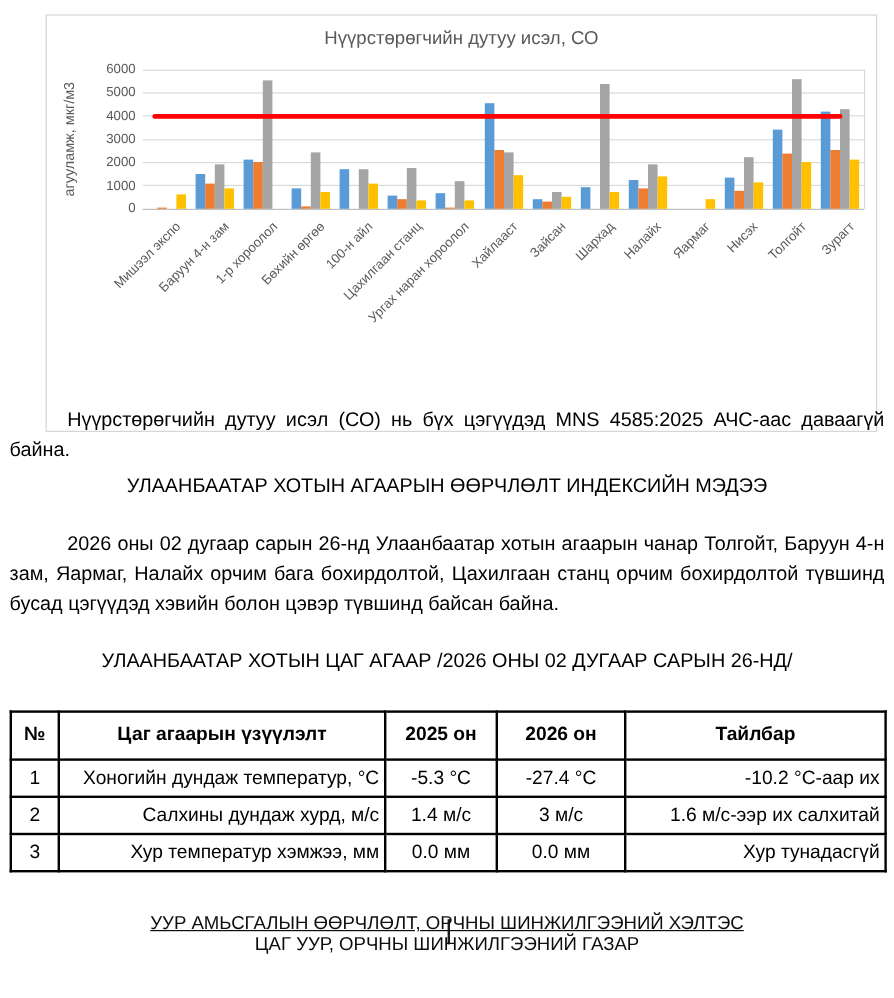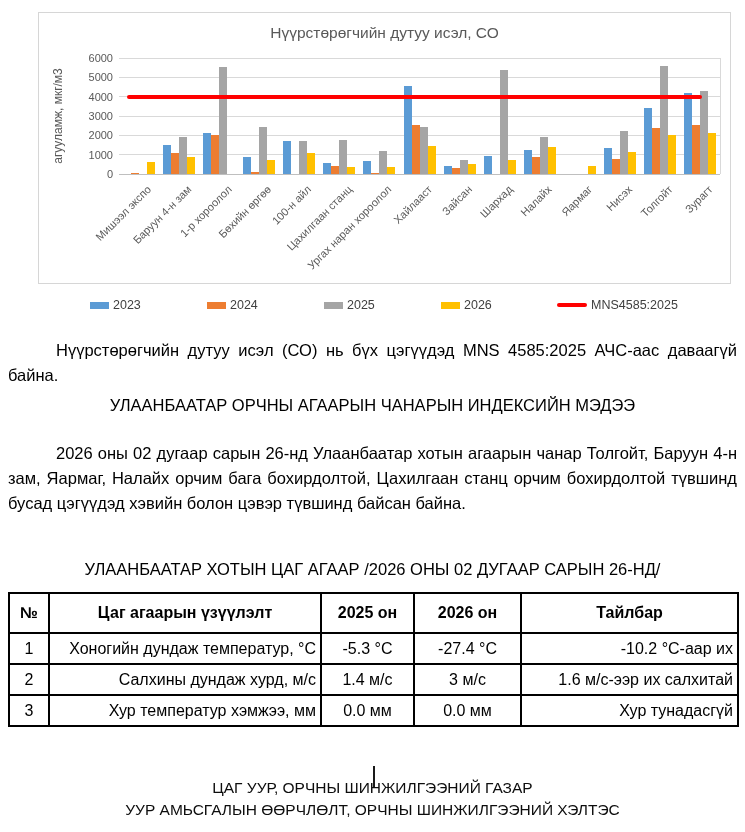--- a/index.html
+++ b/index.html
@@ -2,21 +2,21 @@
 <html><head>
 <meta charset="utf-8">
 <style>
   html,body{margin:0;padding:0;}
   body{
     width:745px;height:832px;background:#ffffff;position:relative;
     font-family:"Liberation Sans",sans-serif;color:#000;overflow:hidden;
   }
   
   .chart-box{
-    position:absolute;left:38px;top:12px;width:693px;height:272px;
+    position:absolute;left:38px;top:12px;width:693px;height:348px;
     background:#fff;border:1px solid #d6d6d6;box-sizing:border-box;
   }
   .chart-title{
     position:absolute;top:11px;left:0;width:100%;text-align:center;
     font-size:15.5px;color:#595959;
   }
   .plot{
     position:absolute;left:80px;top:45px;width:601px;height:116px;
   }
   .gridline{position:absolute;left:0;right:0;height:1px;background:#d9d9d9;}
@@ -145,48 +145,26 @@
       <div class="bar" style="left: 540.9px; width: 8px; top: 7.73333px; height: 108.267px; background: rgb(165, 165, 165);"></div>
       <div class="bar" style="left: 548.9px; width: 8px; top: 77.3333px; height: 38.6667px; background: rgb(255, 192, 0);"></div>
       <div class="xlabel" style="right: 54.1px; top: 125px;">Толгойт</div>
       <div class="bar" style="left: 564.967px; width: 8px; top: 34.8px; height: 81.2px; background: rgb(91, 155, 213);"></div>
       <div class="bar" style="left: 572.967px; width: 8px; top: 66.7px; height: 49.3px; background: rgb(237, 125, 49);"></div>
       <div class="bar" style="left: 580.967px; width: 8px; top: 32.8667px; height: 83.1333px; background: rgb(165, 165, 165);"></div>
       <div class="bar" style="left: 588.967px; width: 8px; top: 75.4px; height: 40.6px; background: rgb(255, 192, 0);"></div>
       <div class="xlabel" style="right: 14.0333px; top: 125px;">Зурагт</div>
       <div class="refline" style="top: 36.6667px; left: 8px; width: 575px; background: rgb(255, 0, 0);"></div>
     </div>
-  <div class="legend" id="legend">
-      <div class="legend-item" style="left: 51px;">
-        <div class="legend-swatch" style="background: rgb(91, 155, 213);"></div>
-        <div class="legend-label">2023</div>
-      </div>
-      <div class="legend-item" style="left: 168px;">
-        <div class="legend-swatch" style="background: rgb(237, 125, 49);"></div>
-        <div class="legend-label">2024</div>
-      </div>
-      <div class="legend-item" style="left: 285px;">
-        <div class="legend-swatch" style="background: rgb(165, 165, 165);"></div>
-        <div class="legend-label">2025</div>
-      </div>
-      <div class="legend-item" style="left: 402px;">
-        <div class="legend-swatch" style="background: rgb(255, 192, 0);"></div>
-        <div class="legend-label">2026</div>
-      </div>
-      <div class="legend-item" style="left: 518px;">
-        <div class="legend-line" style="background: rgb(255, 0, 0);"></div>
-        <div class="legend-label">MNS4585:2025</div>
-      </div>
-    </div>
 </div>
 
 <div class="para" style="top:338px;">Нүүрстөрөгчийн дутуу исэл (СО) нь бүх цэгүүдэд MNS 4585:2025 АЧС-аас даваагүй байна.</div>
-<div class="heading" style="top:396px;">УЛААНБААТАР ОРЧНЫ АГААРЫН ЧАНАРЫН ИНДЕКСИЙН МЭДЭЭ</div>
+<div class="heading" style="top:396px;">УЛААНБААТАР ХОТЫН АГААРЫН ӨӨРЧЛӨЛТ ИНДЕКСИЙН МЭДЭЭ</div>
 <div class="para" style="top:441px;">2026 оны 02 дугаар сарын 26-нд Улаанбаатар хотын агаарын чанар Толгойт, Баруун 4-н зам, Яармаг, Налайх орчим бага бохирдолтой, Цахилгаан станц орчим бохирдолтой түвшинд бусад цэгүүдэд хэвийн болон цэвэр түвшинд байсан байна.</div>
-<div class="heading" style="top:560px;">УЛААНБААТАР ХОТЫН ЦАГ АГААР /2026 ОНЫ 02 ДУГААР САРЫН 26-НД/</div>
+<div class="heading" style="top:542px;">УЛААНБААТАР ХОТЫН ЦАГ АГААР /2026 ОНЫ 02 ДУГААР САРЫН 26-НД/</div>
 
 <div class="wtable-wrap">
   <table class="wtable">
     <colgroup>
       <col style="width:40px">
         <col style="width:272px">
         <col style="width:93px">
         <col style="width:107px">
         <col style="width:217px">
     </colgroup>
@@ -220,13 +198,13 @@
         <td class="c">0.0 мм</td>
         <td class="c">0.0 мм</td>
         <td class="l">Хур тунадасгүй</td>
       </tr>
     </tbody>
   </table>
 </div>
 
 <div class="tick-divider"></div>
 <div class="footer-line" style="top:779px;">ЦАГ УУР, ОРЧНЫ ШИНЖИЛГЭЭНИЙ ГАЗАР</div>
-<div class="footer-line" style="top:801px;">УУР АМЬСГАЛЫН ӨӨРЧЛӨЛТ, ОРЧНЫ ШИНЖИЛГЭЭНИЙ ХЭЛТЭС</div>
+<div class="footer-line" style="top:761px;text-decoration:underline;">УУР АМЬСГАЛЫН ӨӨРЧЛӨЛТ, ОРЧНЫ ШИНЖИЛГЭЭНИЙ ХЭЛТЭС</div>
 
 </body></html>

